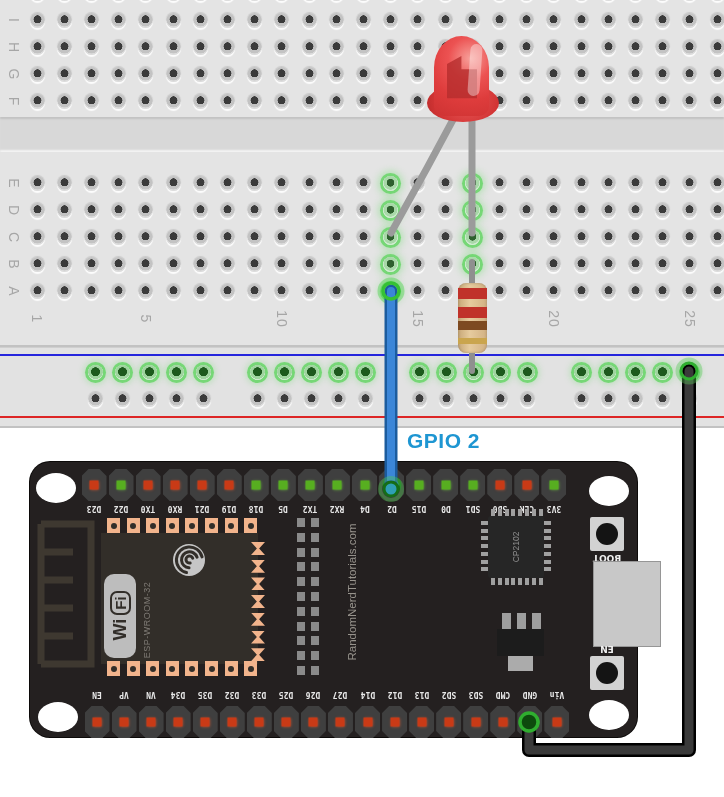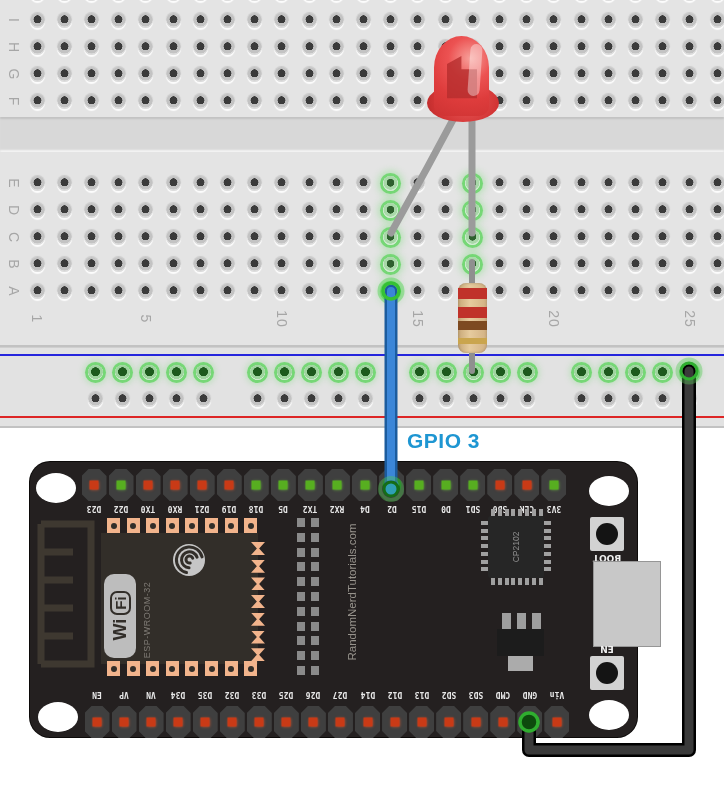--- a/index.html
+++ b/index.html
@@ -721,14 +721,14 @@
     <circle cx="391" cy="489" r="11" fill="none" stroke="rgba(80,200,80,.4)" stroke-width="4"></circle>
     <circle cx="391" cy="489" r="7" fill="#2f9fb5" stroke="#156d18" stroke-width="3"></circle>
 
     <path id="black-out" d="M529 724 V750 H689 V371" stroke="#000000" stroke-width="14" fill="none" stroke-linecap="round" stroke-linejoin="round"></path>
     <path id="black-core" d="M529 724 V750 H689 V371" stroke="#3a3a3a" stroke-width="9" fill="none" stroke-linecap="round" stroke-linejoin="round"></path>
     <circle cx="689" cy="371" r="11" fill="none" stroke="rgba(90,200,90,.4)" stroke-width="5"></circle>
     <circle cx="689" cy="371" r="8" fill="none" stroke="#2fae2f" stroke-width="3"></circle>
     <circle cx="529" cy="722" r="9" fill="#0d4a0d" stroke="#2fae2f" stroke-width="3.5"></circle>
   </svg>
 
-  <div id="gpio-label" style="color: rgb(30, 150, 210);">GPIO 3</div>
+  <div id="gpio-label" style="color: rgb(30, 150, 210);">GPIO 2</div>
 </div>
 
 </body></html>

